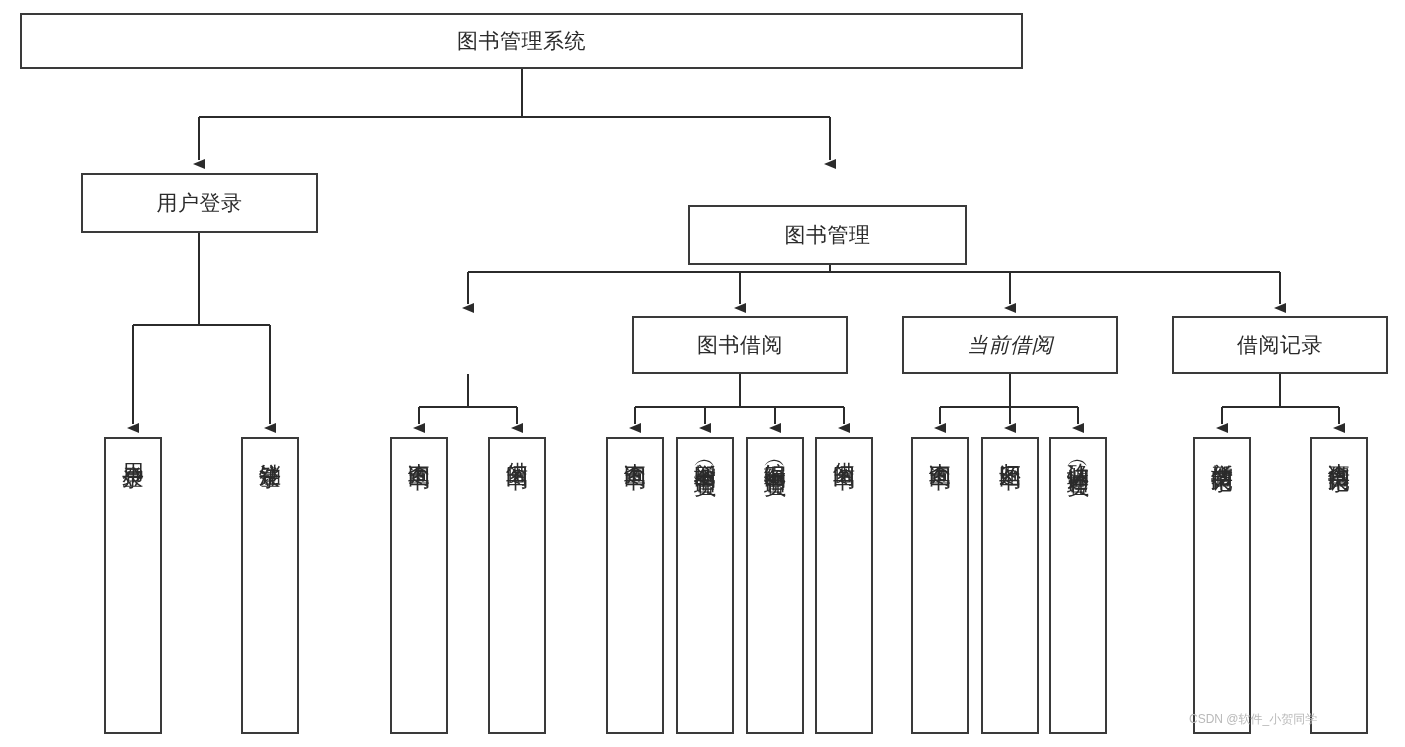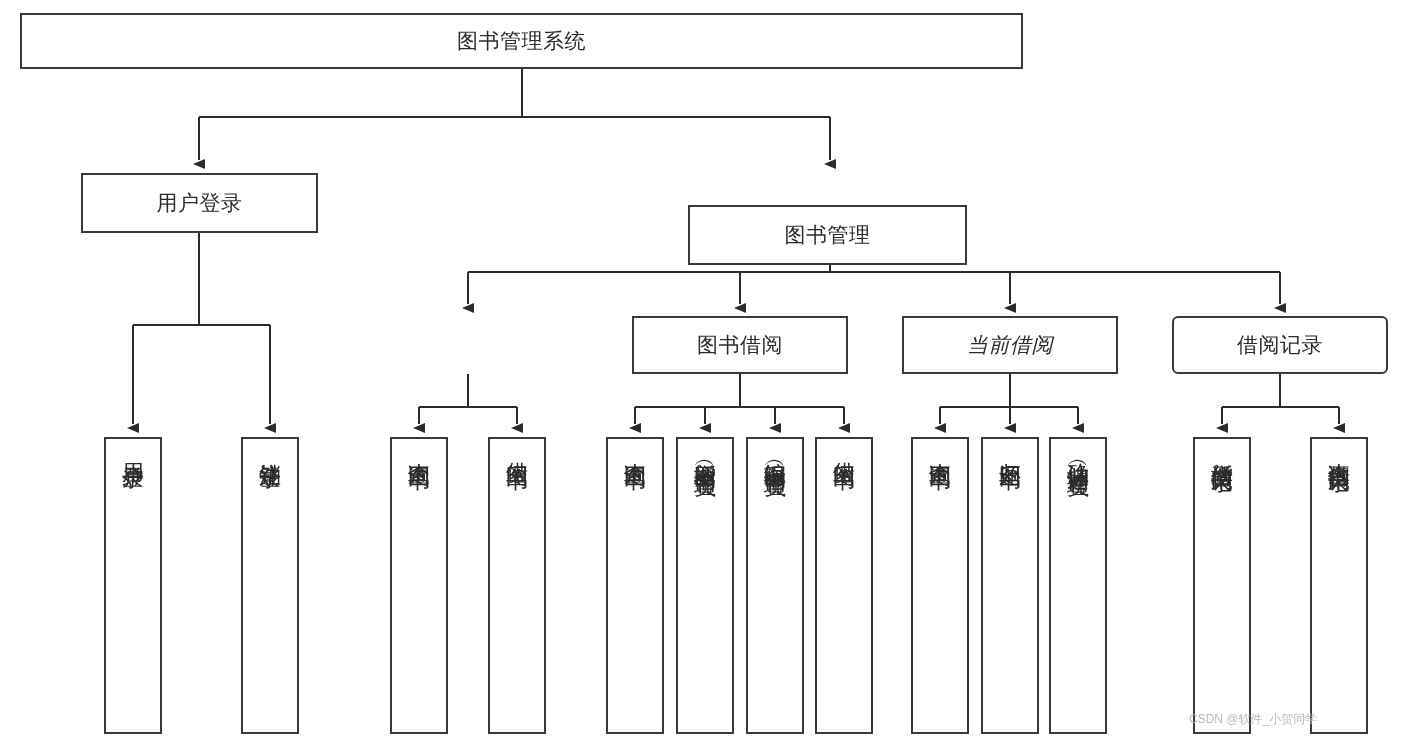--- a/index.html
+++ b/index.html
@@ -136,21 +136,21 @@
 
 
   <div class="node horiz" style="left:632px; top:316px; width:216px; height:58px;">
     <span class="node-label">图书借阅</span>
   </div>
 
   <div class="node horiz" style="left:902px; top:316px; width:216px; height:58px;font-style:italic;">
     <span class="node-label">当前借阅</span>
   </div>
 
-  <div class="node horiz" style="left:1172px; top:316px; width:216px; height:58px;border-radius:6px;">
+  <div class="node horiz" style="left:1172px; top:316px; width:216px; height:58px;">
     <span class="node-label">借阅记录</span>
   </div>
 
   <div class="node vert" style="left:104px; top:437px; width:58px; height:297px;">
     <span class="node-label">用户登录</span>
   </div>
 
   <div class="node vert" style="left:241px; top:437px; width:58px; height:297px;">
     <span class="node-label">注销登录</span>
   </div>

